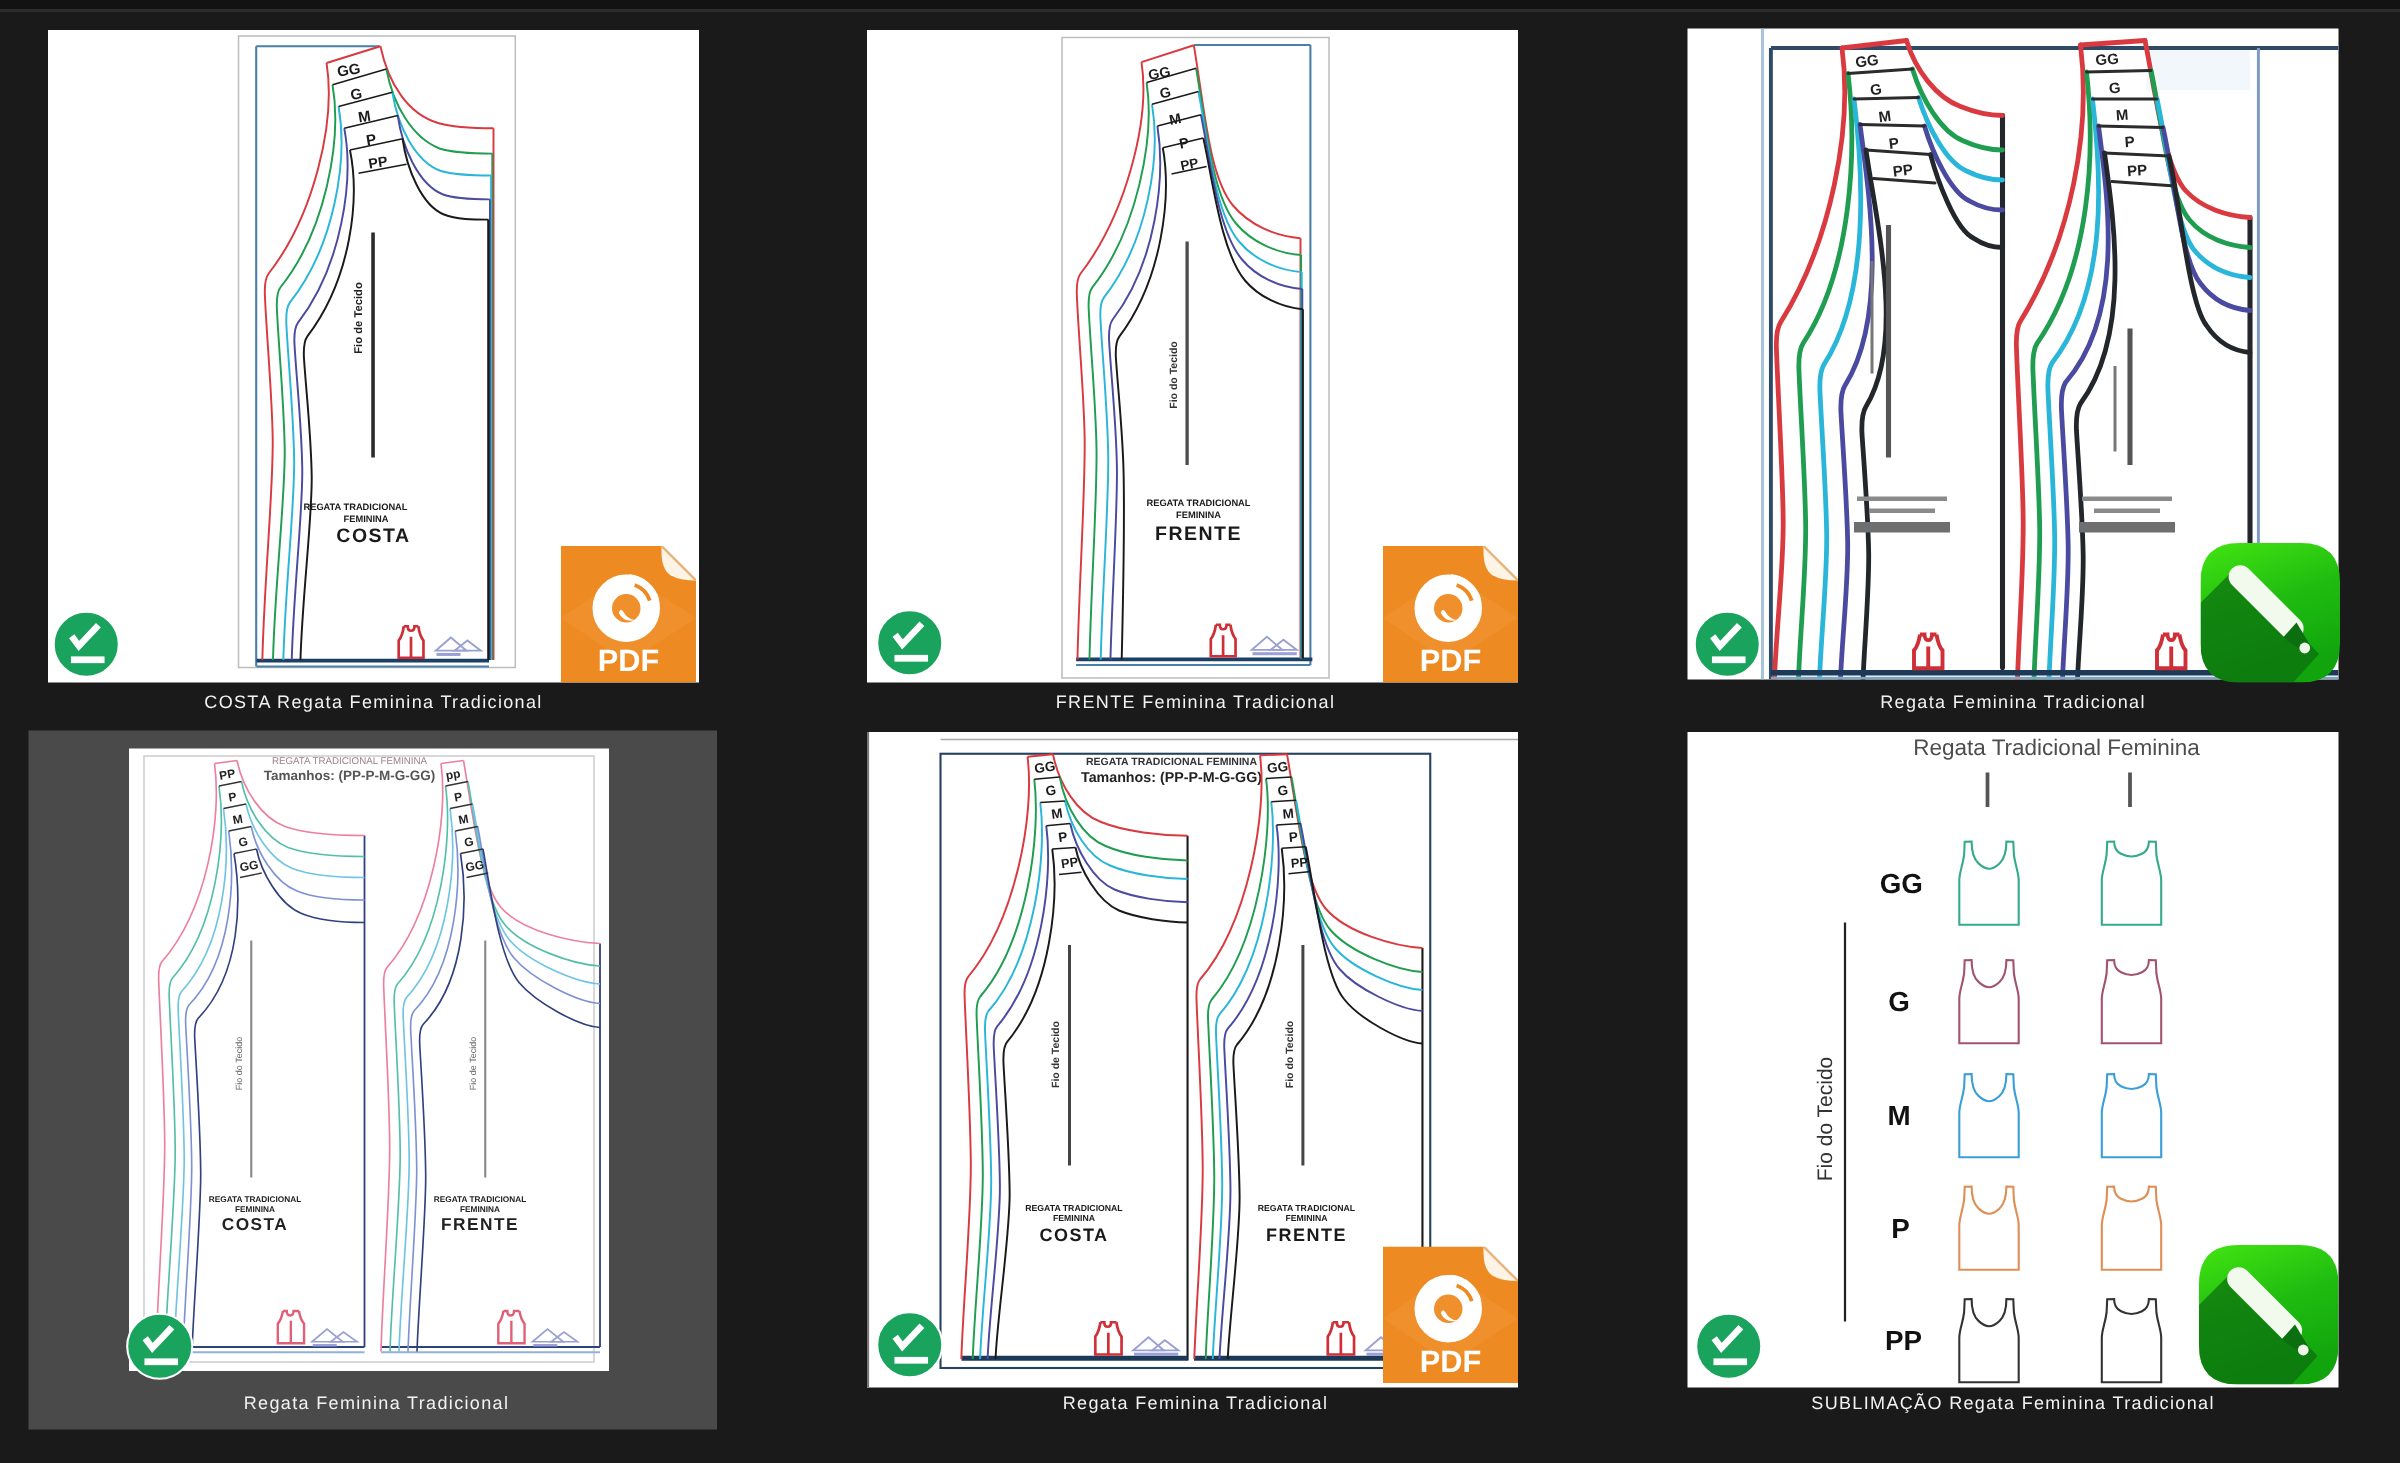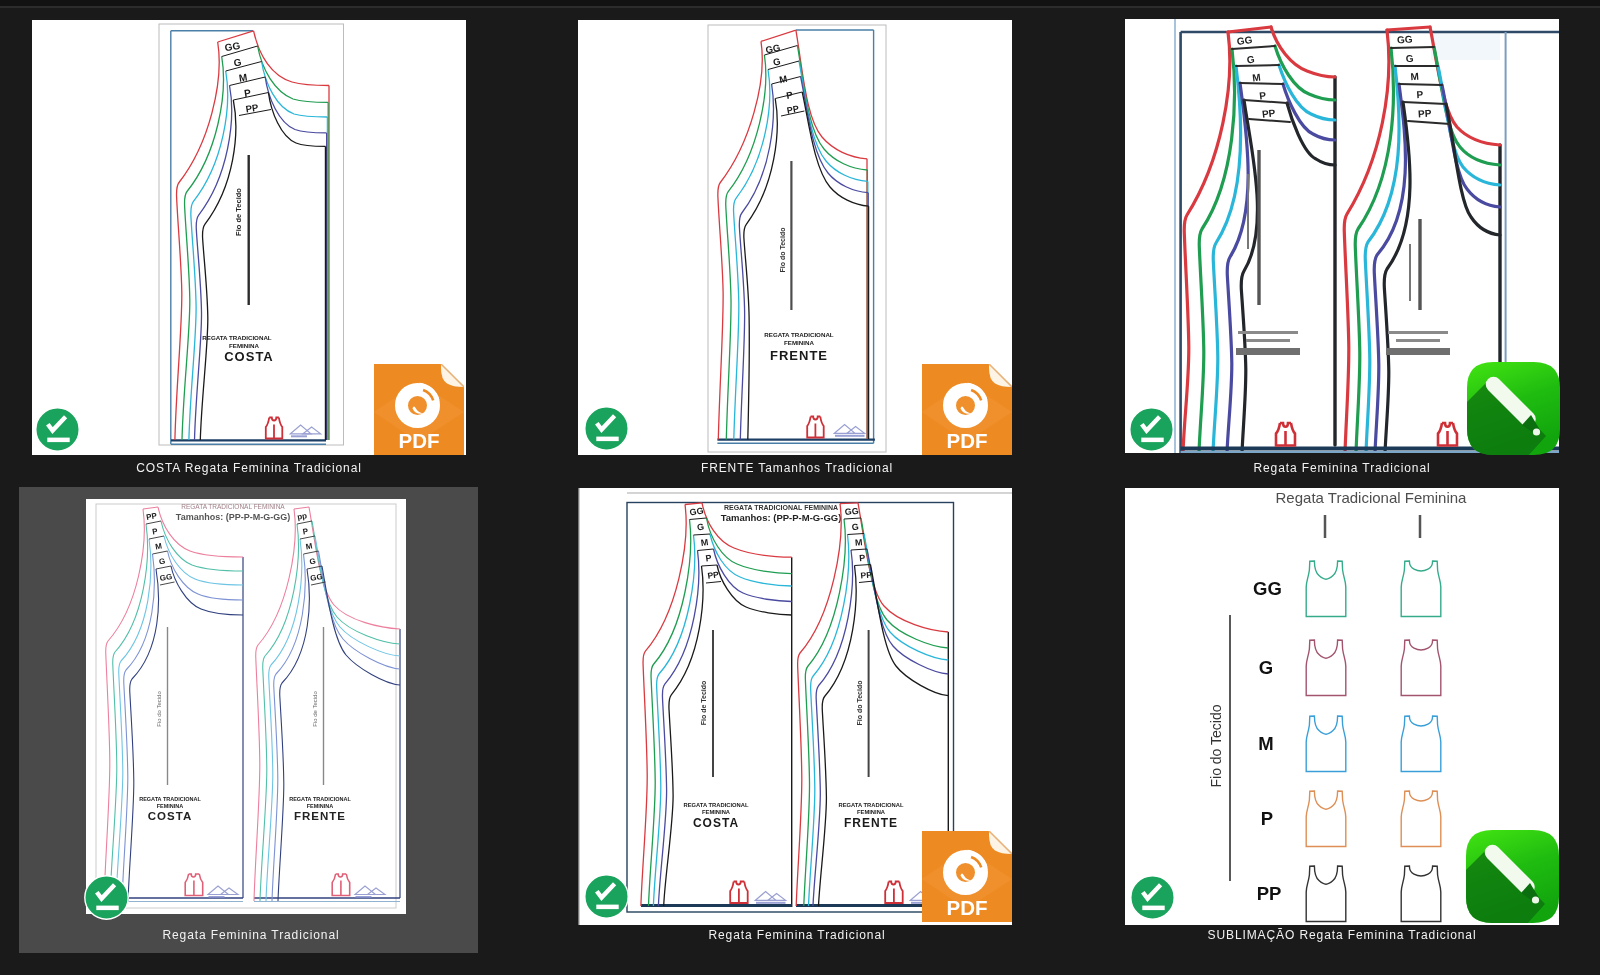--- a/index.html
+++ b/index.html
@@ -403,21 +403,21 @@
   <g stroke="#333333">
    <path transform="translate(179,375)" d="M2.2 58.5 L2.2 29 C2.2 23.5 4.4 19.5 5.4 12 L5.8 3.2 L10.4 3 C10.4 9.5 11.6 14.5 15 17.6 C18 20.4 20 21.2 22 21.2 C24 21.2 26 20.4 29 17.6 C32.4 14.5 33.6 9.5 33.6 3 L38.2 3.2 L38.6 12 C39.6 19.5 41.8 23.5 41.8 29 L41.8 58.5 Z"></path>
    <path transform="translate(274,375)" d="M2.2 58.5 L2.2 29 C2.2 23.5 4.4 19.5 5.4 12 L5.8 3.2 L10.4 3 C10.4 6.5 11.6 9.5 15 11.2 C18 12.7 20 13 22 13 C24 13 26 12.7 29 11.2 C32.4 9.5 33.6 6.5 33.6 3 L38.2 3.2 L38.6 12 C39.6 19.5 41.8 23.5 41.8 29 L41.8 58.5 Z"></path>
   </g>
 
  </g>
 </svg>
 </div>
 
 <div class="cap" style="left:249px;top:458px;">COSTA Regata Feminina Tradicional</div>
-<div class="cap" style="left:797px;top:458px;">FRENTE Tamanhos Tradicional</div>
+<div class="cap" style="left:797px;top:458px;">FRENTE Feminina Tradicional</div>
 <div class="cap" style="left:1342px;top:458px;">Regata Feminina Tradicional</div>
 <div class="cap" style="left:251px;top:925px;">Regata Feminina Tradicional</div>
 <div class="cap" style="left:797px;top:925px;">Regata Feminina Tradicional</div>
 <div class="cap" style="left:1342px;top:925px;">SUBLIMAÇÃO Regata Feminina Tradicional</div>
 
 <svg class="badge" style="left:35px;top:407px;" viewBox="0 0 45 45">
     <use href="#chk"></use>
   </svg>
 <svg class="badge" style="left:584px;top:406px;" viewBox="0 0 45 45">
     <use href="#chk"></use>

